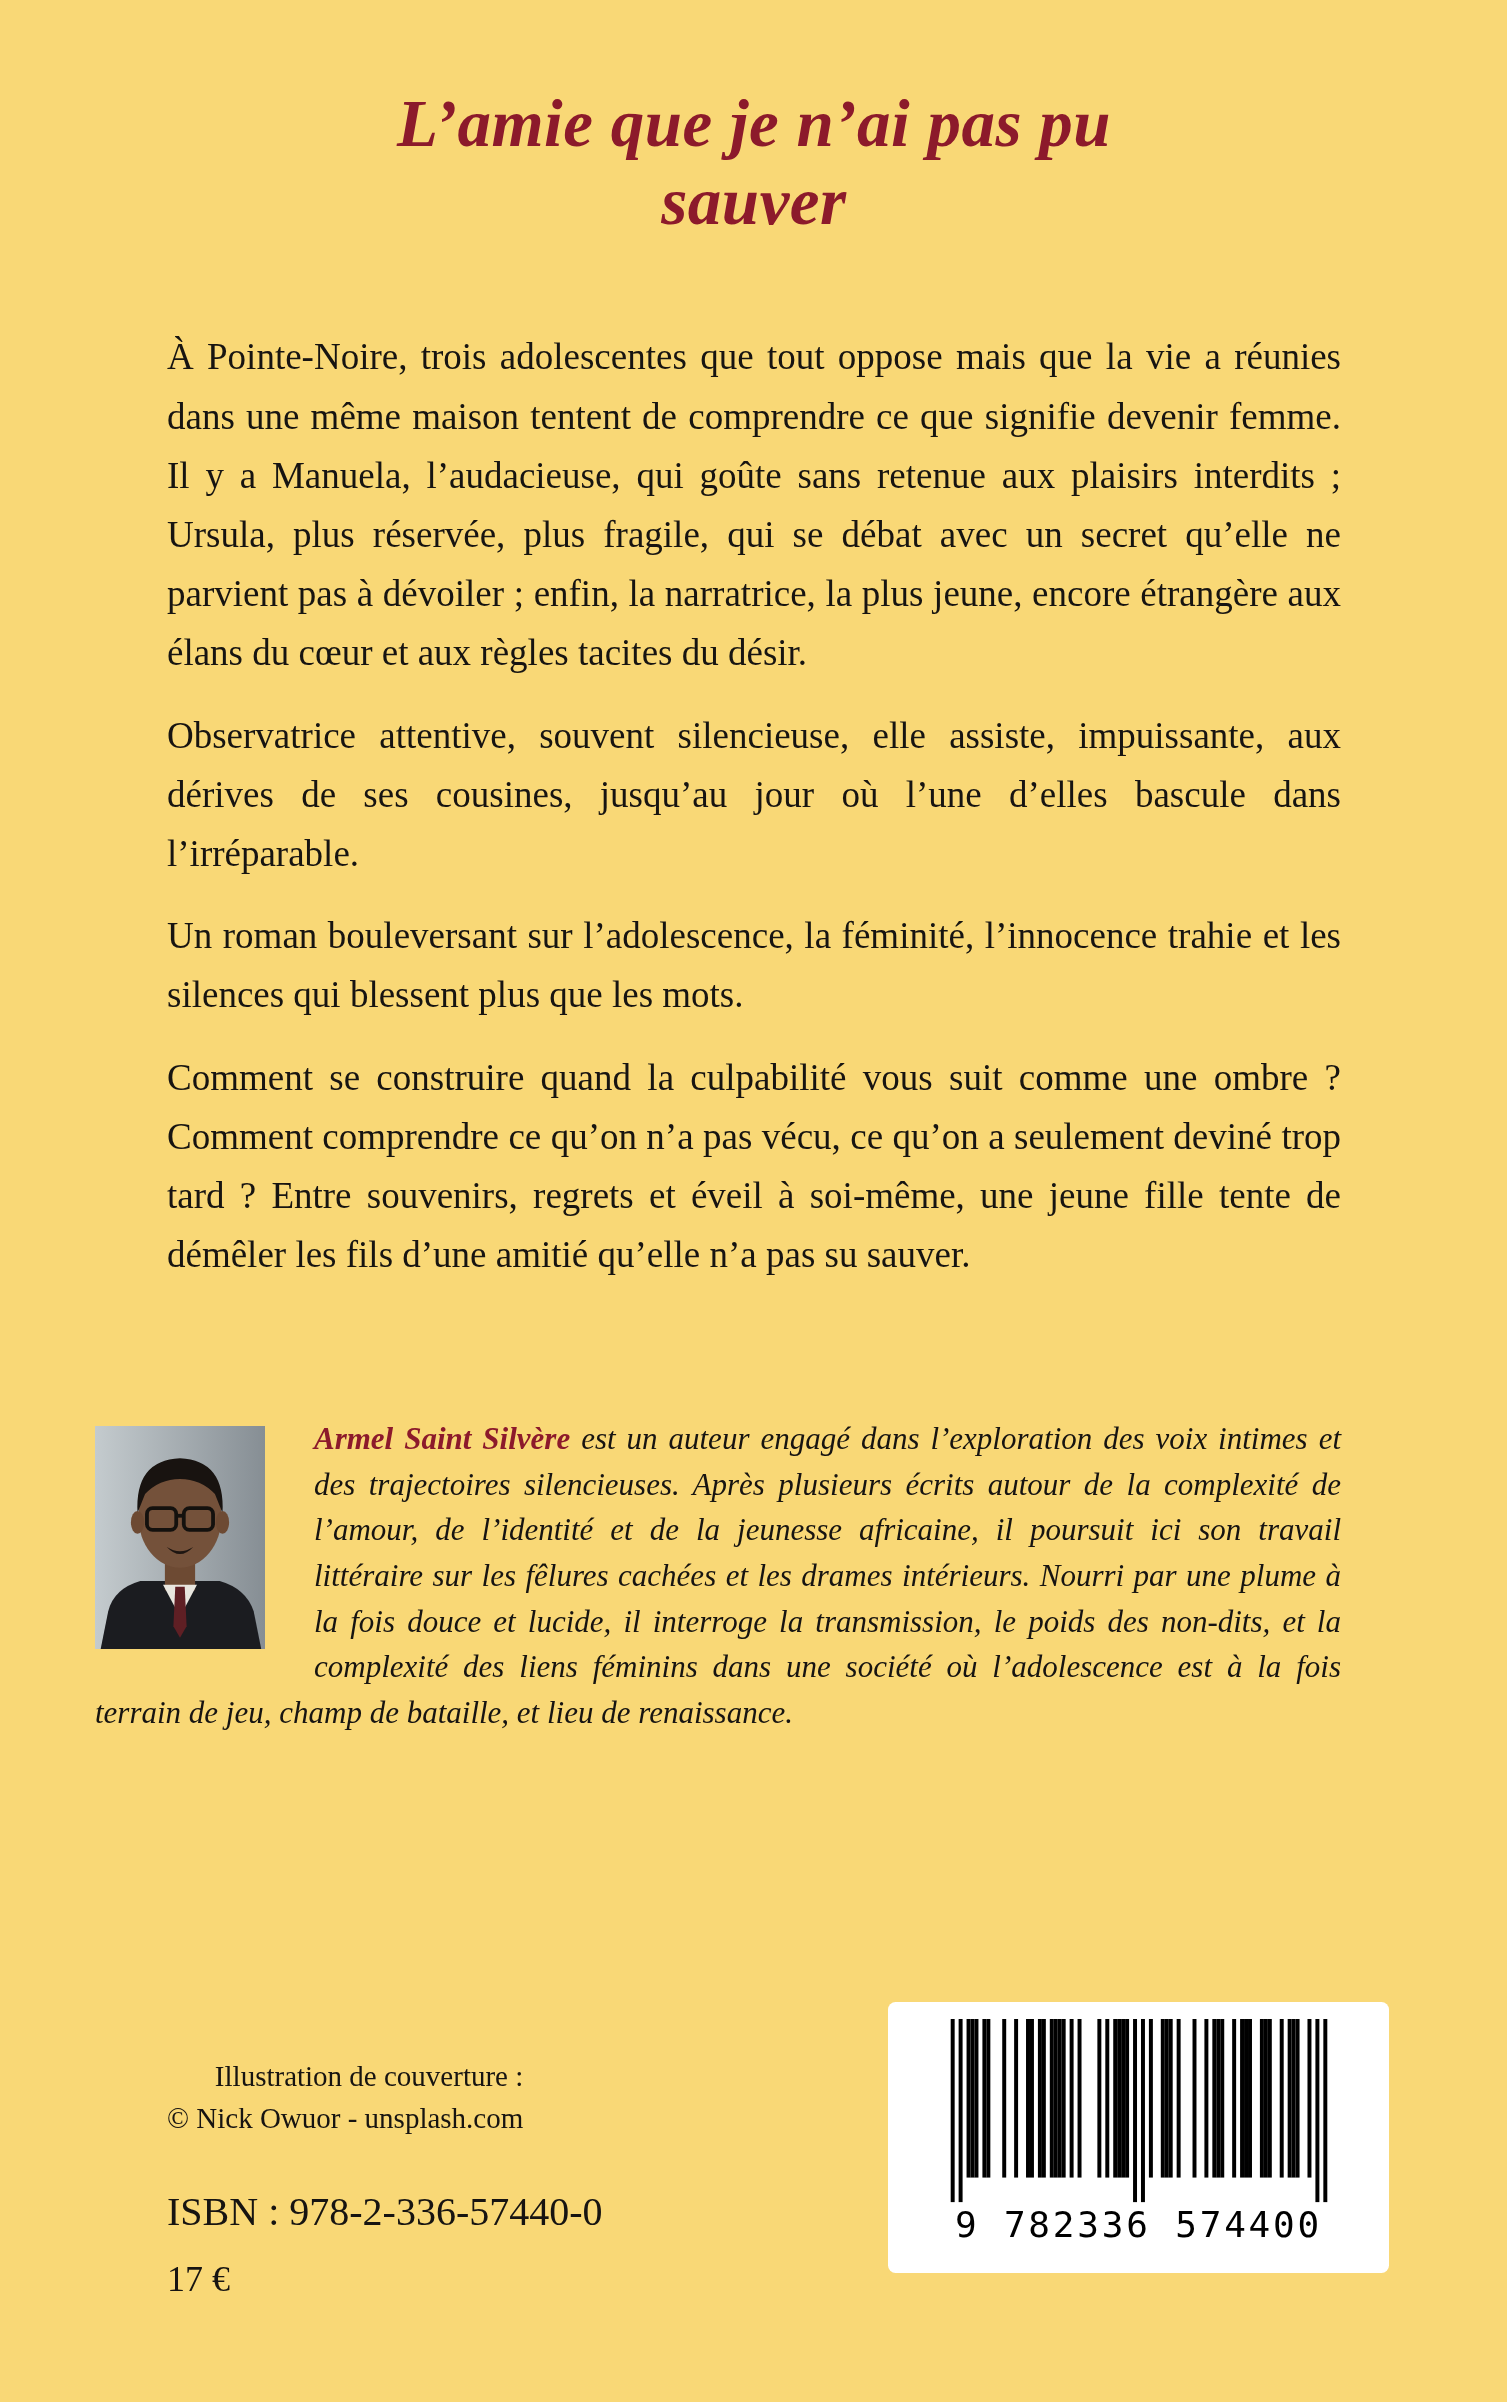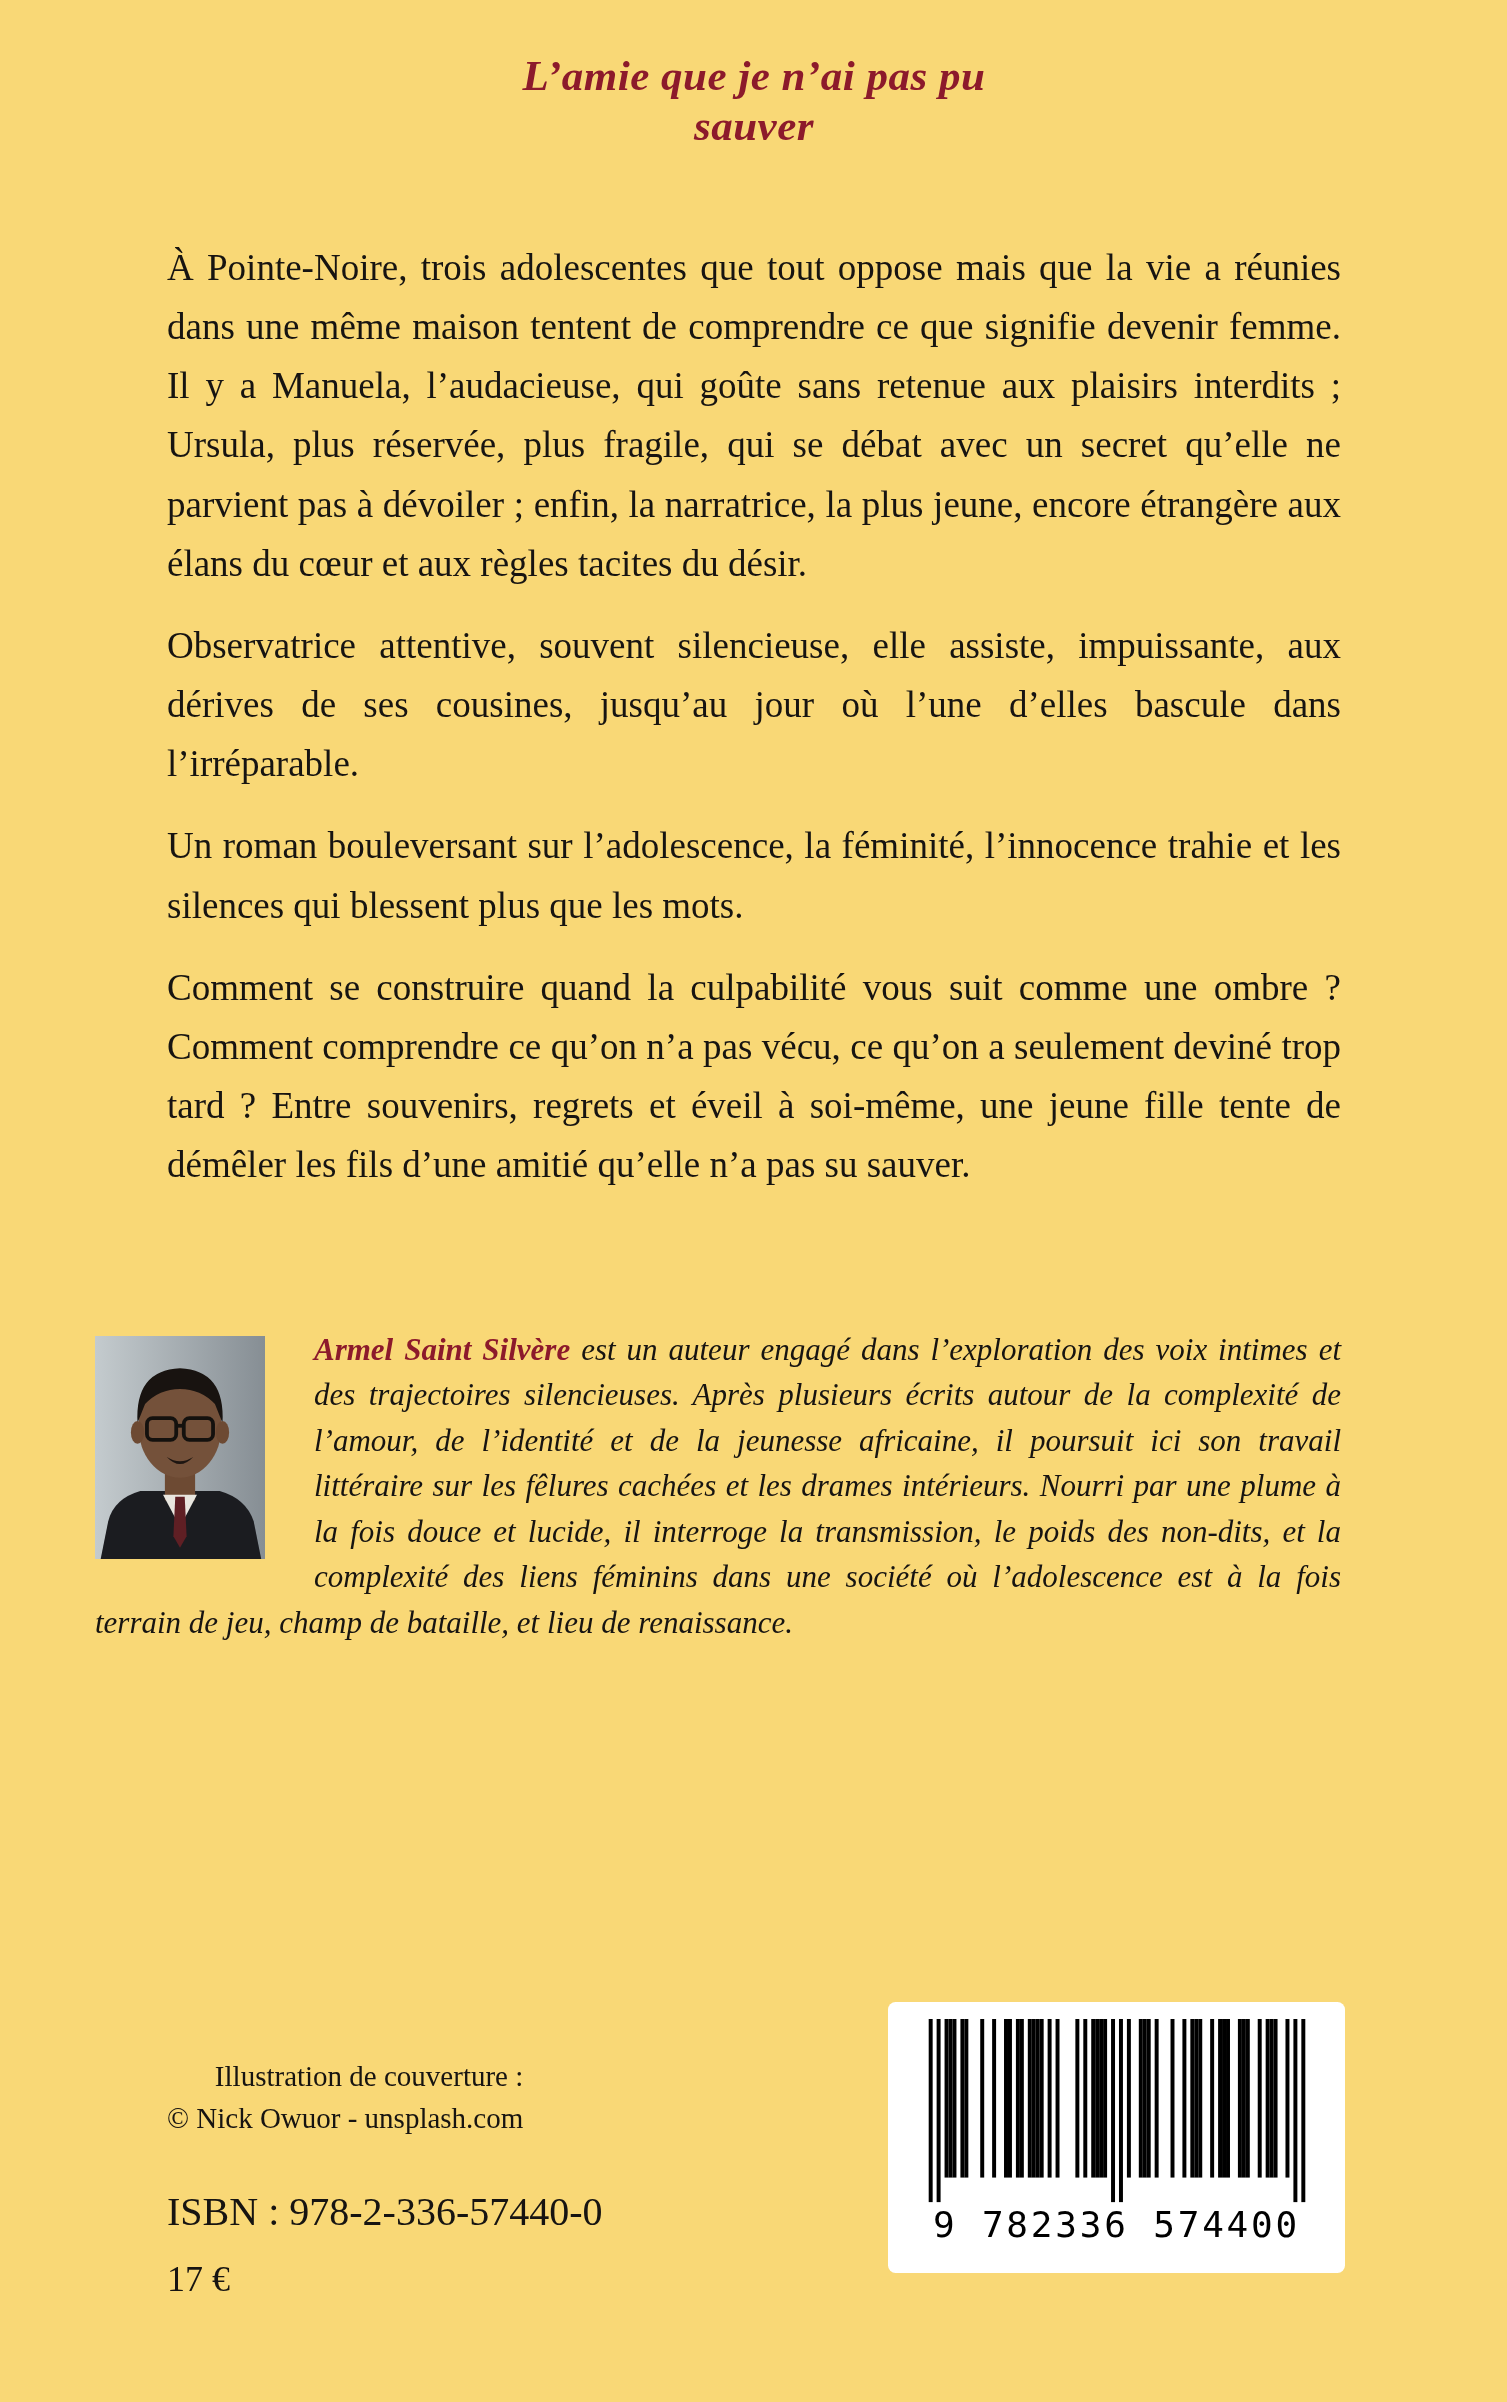--- a/index.html
+++ b/index.html
@@ -5,25 +5,25 @@
   html,body{margin:0;padding:0;background:#F9D876;}
   .page{
     position:relative;
     width:1508px;height:2403px;
     background:#F9D876;
     font-family:"Liberation Serif",serif;
     color:#171411;
     overflow:hidden;
   }
   .title{
-    padding-top:51px;
+    padding-top:85px;
     text-align:center;
     font-style:italic;
     font-weight:bold;
-    font-size:43px;
+    font-size:67px;
     line-height:1.16;
     color:#8C1A2B;
     letter-spacing:0.5px;
   }
   .content{
     margin:87px 167px 0 167px;
   }
   .content p{
     margin:0 0 23px 0;
     font-size:37px;
@@ -60,21 +60,21 @@
     font-size:40px;
   }
   .price{
     position:absolute;
     left:167px;top:2258px;
     font-size:36px;
   }
   .barcode{
     position:absolute;
     left:888px;top:2002px;
-    width:457px;height:271px;
+    width:501px;height:271px;
     background:#ffffff;
     border-radius:7.6px;
   }
   .barcode svg{display:block;margin:17px auto 0 auto;fill:#000;}
   .barcode .digits{
     text-align:center;
     font-family:"DejaVu Sans Mono",monospace;
     font-size:36px;
     letter-spacing:2.8px;
     color:#000;

